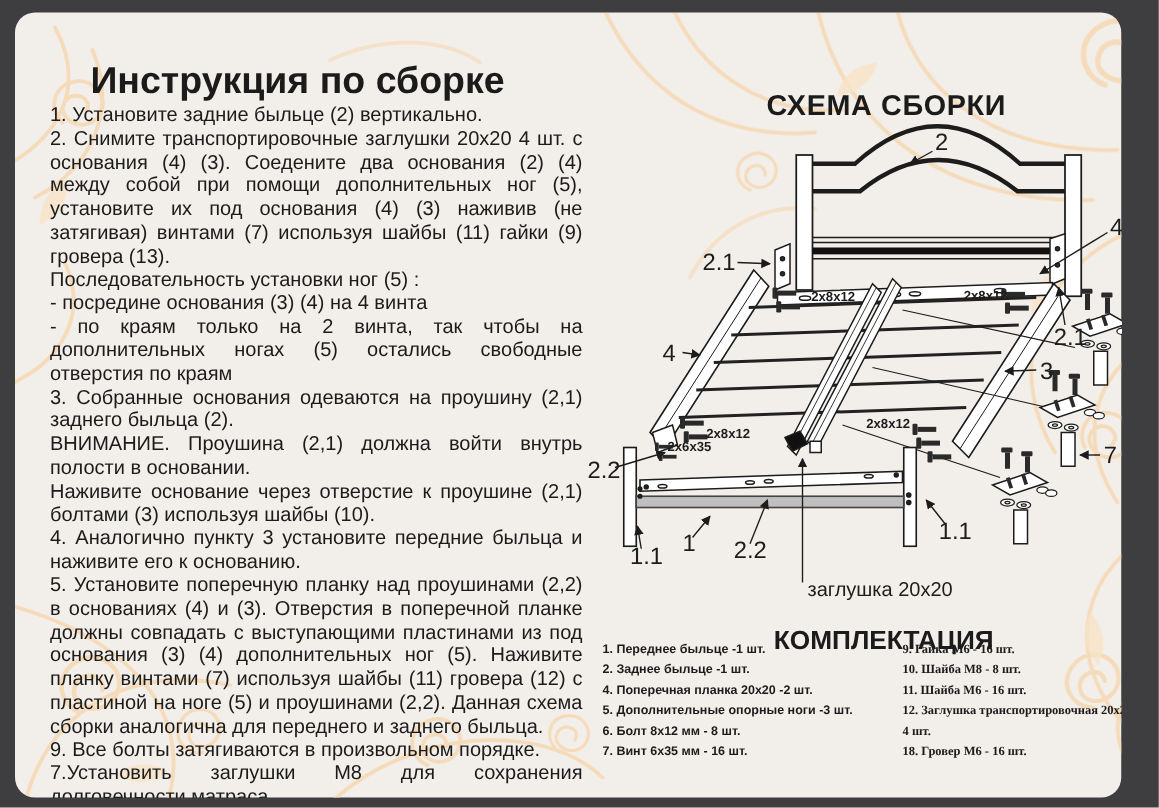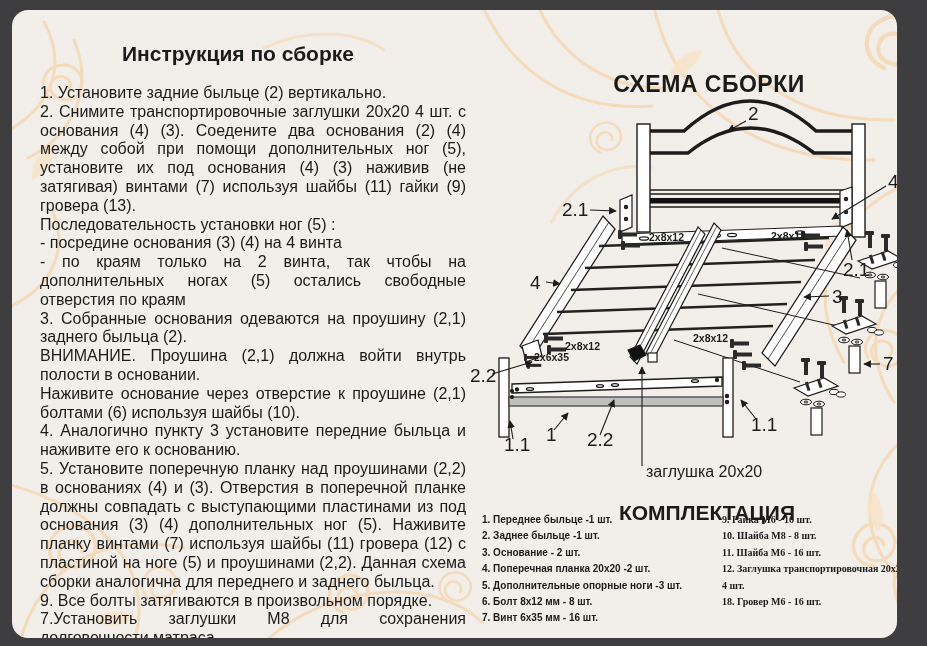--- a/index.html
+++ b/index.html
@@ -2,21 +2,21 @@
 <html><head>
 <meta charset="utf-8">
 <style>
   html,body{margin:0;padding:0;}
   body{font-family:"Liberation Sans","DejaVu Sans",sans-serif;}
   .page{position:relative;width:927px;height:646px;background:#3e3e40;overflow:hidden;}
   .content{position:absolute;left:12px;top:10px;width:885px;height:628px;background:#f2eee9;
            border-radius:16px;overflow:hidden;color:#1b1b1b;}
   .ornaments{position:absolute;left:0;top:0;z-index:0;}
   .instr-title{position:absolute;left:50px;top:18px;width:352px;text-align:center;
-               font-size:21px;font-weight:bold;z-index:2;}
+               font-size:30px;font-weight:bold;z-index:2;}
   .instructions{position:absolute;left:28px;top:74px;width:426px;z-index:2;
                 font-size:16px;line-height:18.8px;font-weight:normal;text-align:justify;}
   .instructions p{margin:0;}
   .schema-title{position:absolute;left:592px;top:42px;width:210px;text-align:center;
                 font-size:23px;font-weight:bold;letter-spacing:0.5px;z-index:2;}
   .diagram{position:absolute;left:456px;top:78px;z-index:1;}
   .parts-title{position:absolute;left:583px;top:470px;width:200px;text-align:right;
                font-size:21px;font-weight:bold;z-index:2;}
   .parts{position:absolute;left:470px;top:502px;width:440px;display:flex;z-index:2;
          font-size:10px;font-weight:bold;line-height:16.4px;}
@@ -77,21 +77,21 @@
 
   <h1 class="instr-title">Инструкция по сборке</h1>
   <div class="instructions">
     <p>1. Установите задние быльце (2) вертикально.</p>
     <p>2. Снимите транспортировочные заглушки 20х20 4 шт. с основания (4) (3). Соедените два основания (2) (4) между собой при помощи дополнительных ног (5), установите их под основания (4) (3) наживив (не затягивая) винтами (7) используя шайбы (11) гайки (9) гровера (13).</p>
     <p>Последовательность установки ног (5) :</p>
     <p>- посредине основания (3) (4) на 4 винта</p>
     <p>- по краям только на 2 винта, так чтобы на дополнительных ногах (5) остались свободные отверстия по краям</p>
     <p>3. Собранные основания одеваются на проушину (2,1) заднего быльца (2).</p>
     <p>ВНИМАНИЕ. Проушина (2,1) должна войти внутрь полости в основании.</p>
-    <p>Наживите основание через отверстие к проушине (2,1) болтами (6) используя шайбы (10).</p>
+    <p>Наживите основание через отверстие к проушине (2,1) болтами (3) используя шайбы (10).</p>
     <p>4. Аналогично пункту 3 установите передние быльца и наживите его к основанию.</p>
     <p>5. Установите поперечную планку над проушинами (2,2) в основаниях (4) и (3). Отверстия в поперечной планке должны совпадать с выступающими пластинами из под основания (3) (4) дополнительных ног (5). Наживите планку винтами (7) используя шайбы (11) гровера (12) с пластиной на ноге (5) и проушинами (2,2). Данная схема сборки аналогична для переднего и заднего быльца.</p>
     <p>9. Все болты затягиваются в произвольном порядке.</p>
     <p>7.Установить заглушки М8 для сохранения долговечности матраса.</p>
   </div>
 
   <h2 class="schema-title">СХЕМА СБОРКИ</h2>
 
   <svg class="diagram" width="449" height="392" viewBox="0 0 449 392">
     <defs>
@@ -253,21 +253,20 @@
     <text class="dsmall" x="225" y="254">2х8х12</text>
     <text class="dsmall" x="66" y="273">2х6х35</text>
     <text class="dcap" x="178" y="389">заглушка 20х20</text>
   </svg>
 
   <h3 class="parts-title">КОМПЛЕКТАЦИЯ</h3>
   <div class="parts">
     <div class="col-left">
       <div>1. Переднее быльце -1 шт.</div>
       <div>2. Заднее быльце -1 шт.</div>
-      <div>3. Основание - 2 шт.</div>
       <div>4. Поперечная планка 20х20 -2 шт.</div>
       <div>5. Дополнительные опорные ноги -3 шт.</div>
       <div>6. Болт 8х12 мм - 8 шт.</div>
       <div>7. Винт 6х35 мм - 16 шт.</div>
     </div>
     <div class="col-right">
       <div>9. Гайка М6 - 16 шт.</div>
       <div>10. Шайба М8 - 8 шт.</div>
       <div>11. Шайба М6 - 16 шт.</div>
       <div>12. Заглушка транспортировочная 20х20 - 4 шт.</div>

